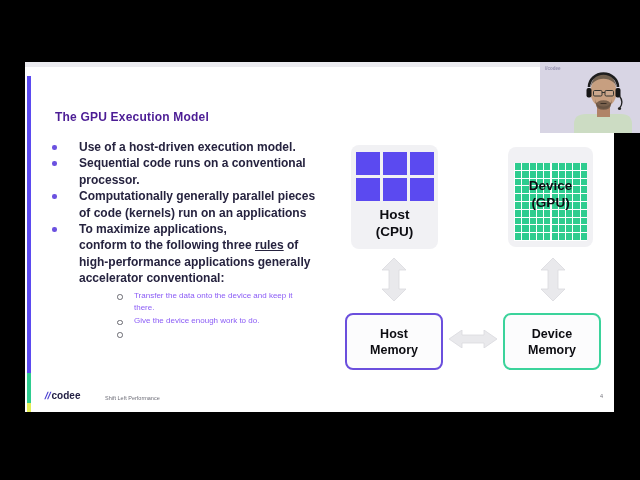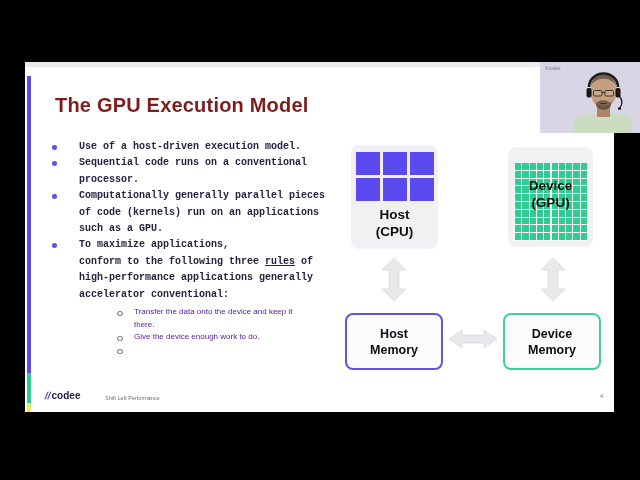--- a/index.html
+++ b/index.html
@@ -8,30 +8,30 @@
     font-family:"Liberation Sans", sans-serif; overflow:hidden;
   }
   .slide { position:absolute; left:25px; top:62px; width:589px; height:350px; background:#ffffff; }
   .slide-topband { position:absolute; left:0; top:0; width:100%; height:5px; background:#ebebf0; }
 
   .accent-bar { position:absolute; left:2px; top:14px; width:4px; height:336px; }
   .seg-purple { width:100%; height:297px; background:#5b4af0; }
   .seg-teal   { width:100%; height:30px;  background:#2ecc8f; }
   .seg-yellow { width:100%; height:9px;   background:#e4ee55; }
 
-  .title { position:absolute; left:30px; top:32px; font-size:20px; font-weight:bold; color:#7f1d1d; letter-spacing:.2px; }
+  .title { position:absolute; left:30px; top:48px; font-size:12px; font-weight:bold; color:#4c1d95; letter-spacing:.2px; }
 
   .bullets { position:absolute; left:27px; top:77px; width:290px; color:#26233f; }
   .bullet { display:flex; }
   .bullet-marker { width:27px; flex:none; padding-top:6px; }
   .dot { width:4.5px; height:4.5px; border-radius:50%; background:#6b51e0; }
-  .bullet-text { font-size:10px; font-weight:bold; line-height:16.4px; white-space:nowrap;font-family:Liberation Mono, monospace; }
+  .bullet-text { font-size:12px; font-weight:bold; line-height:16.4px; white-space:nowrap; }
   .underlined { text-decoration:underline; }
 
-  .sub-bullets { margin-top:3px; margin-left:65px; color:#4c1d95; }
+  .sub-bullets { margin-top:3px; margin-left:65px; color:#8b5cf6; }
   .sub { display:flex; }
   .sub-marker { width:17px; flex:none; padding-top:4.5px; }
   .ring { width:3.5px; height:3.5px; border-radius:50%; border:1px solid #6a6a72; }
   .sub-text { font-size:8px; font-weight:normal; line-height:12.7px; white-space:nowrap; }
 
   .host-box { position:absolute; left:326px; top:83px; width:87px; height:104px; background:#f1f1f4; border-radius:8px; }
   .host-grid { position:absolute; left:5px; top:7px; width:78px; height:49px;
     background-color:#5b4af0;
     background-image:
       repeating-linear-gradient(90deg, transparent 0 24px, #f1f1f4 24px 27px),
@@ -103,21 +103,20 @@
       </div>
     </div>
 
     <div class="bullet">
       <div class="bullet-marker">
           <div class="dot"></div>
         </div>
       <div class="bullet-text">
         <div>Computationally generally parallel pieces</div>
         <div>of code (kernels) run on an applications</div>
-        <div>such as a GPU.</div>
       </div>
     </div>
 
     <div class="bullet">
       <div class="bullet-marker">
           <div class="dot"></div>
         </div>
       <div class="bullet-text">
         <div>To maximize applications,</div>
         <div><span>conform to the following three </span><span class="underlined">rules</span><span> of</span></div>

